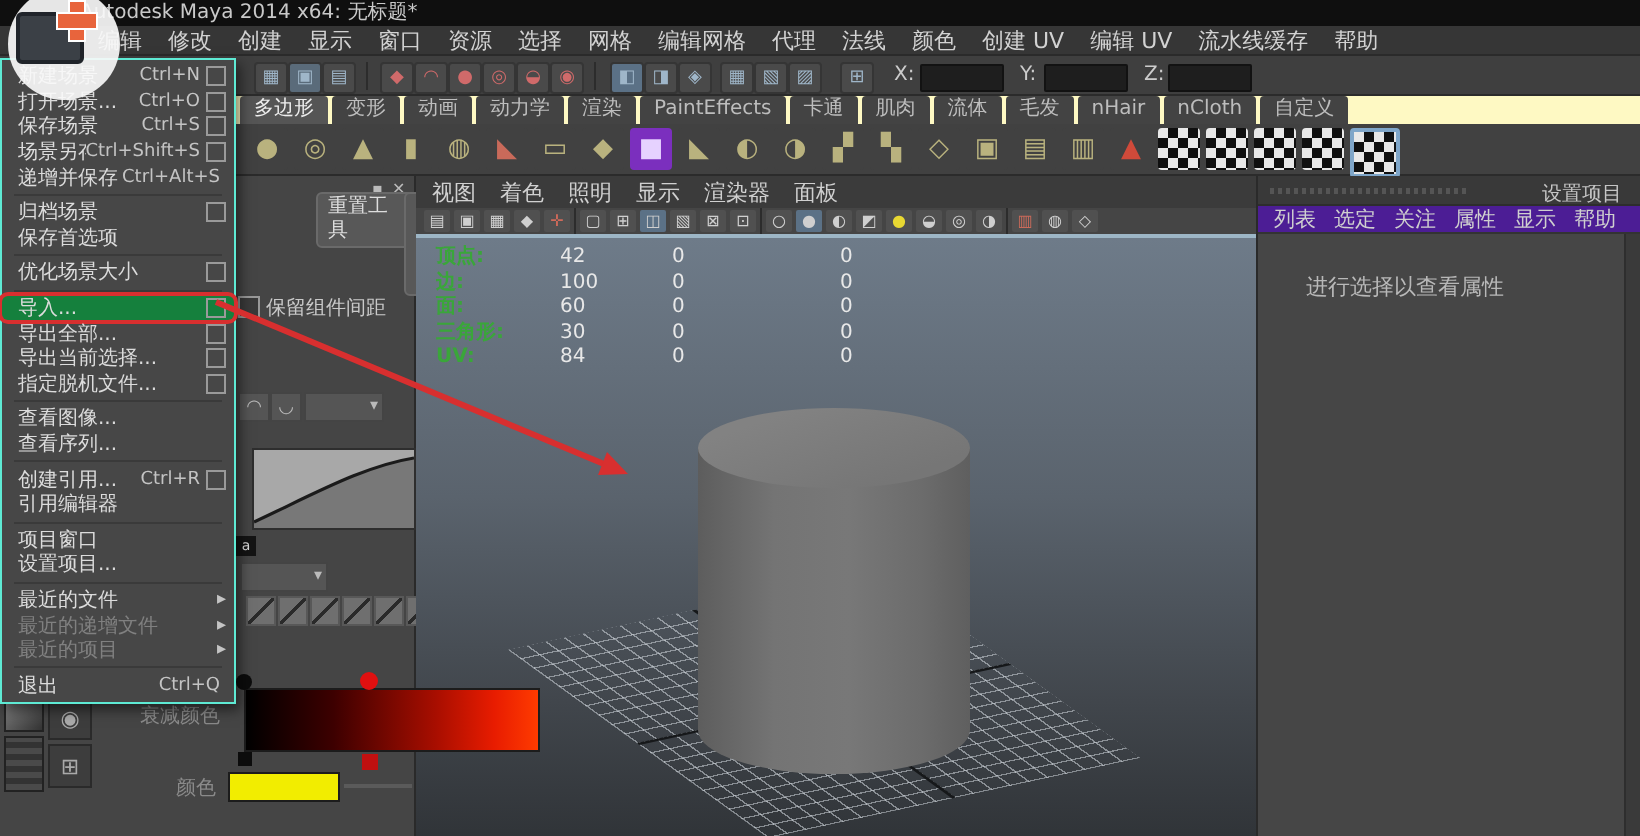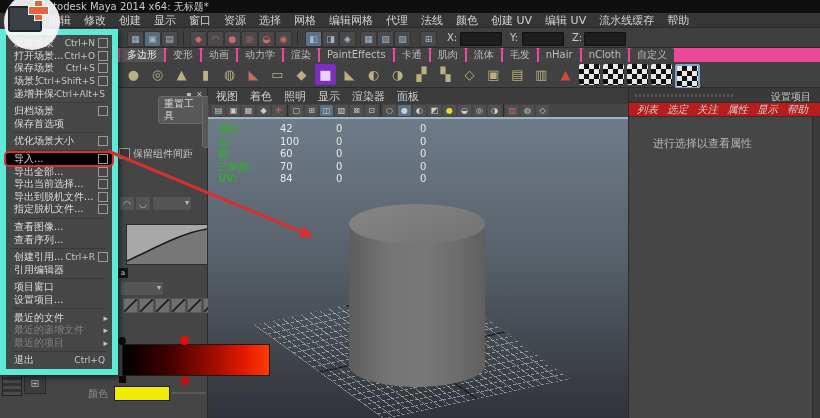--- a/index.html
+++ b/index.html
@@ -11,21 +11,21 @@
   .titlebar{left:0;top:0;width:820px;height:13px;background:#0f0f0f;color:#c9c9c9;font-size:10px;
             line-height:13px;padding-left:40px;box-sizing:border-box;white-space:nowrap;}
   .menubar{left:0;top:13px;width:820px;height:15px;background:#363636;display:flex;gap:13px;
            padding-left:14px;box-sizing:border-box;align-items:center;color:#d2d2d2;border-bottom:1px solid #2a2a2a;}
   .menubar span{cursor:default;}
   .statusbar{left:0;top:28px;width:820px;height:20px;background:#3f3f3f;border-bottom:1px solid #2b2b2b;box-sizing:border-box;}
   .sbtile{width:15px;height:14px;background:#4a4a4a;border:1px solid #353535;border-radius:2px;
           font-size:9px;color:#9fb6c9;}
   .sep{width:1px;height:14px;background:#2c2c2c;}
   .field{background:#1e1e1e;border:1px solid #121212;width:40px;height:12px;border-radius:1px;}
-  .shelftabs{left:0;top:48px;width:820px;height:14px;background:#ec4899;display:flex;gap:2px;
+  .shelftabs{left:0;top:48px;width:820px;height:14px;background:#fef9c3;display:flex;gap:2px;
              padding-left:120px;box-sizing:border-box;font-size:10px;color:#bdbdbd;}
   .tab{padding:0 7px;line-height:14px;background:#434343;border-radius:2px 2px 0 0;}
   .tab.active{background:#555;color:#eee;}
   .shelficons{left:0;top:62px;width:820px;height:26px;background:#414141;display:flex;gap:3px;
               padding:2px 0 0 123px;box-sizing:border-box;border-bottom:1px solid #2b2b2b;}
   .shtile{width:21px;height:21px;border-radius:2px;font-size:13px;color:#b9b27e;background:#414141;}
   .checker{background:conic-gradient(#101010 25%,#e8e8e8 0 50%,#101010 0 75%,#e8e8e8 0);background-size:10px 10px;}
   
   .leftpanel{left:0;top:88px;width:208px;height:330px;background:#454545;border-right:1px solid #2a2a2a;box-sizing:border-box;}
   .btn{background:#585858;border:1px solid #6a6a6a;border-radius:3px;color:#ddd;font-size:10px;line-height:12px;padding:1px 5px;margin-left:32px;}
@@ -42,31 +42,31 @@
                    repeating-linear-gradient(0deg,rgba(205,211,217,.55) 0 1px,transparent 1px 10px);
         transform:matrix(0.93,-0.2,0.65,0.47,0,0);}
   .gridaxis-h{left:0;top:99px;width:200px;height:2px;background:#16181a;}
   .gridaxis-v{left:99px;top:0;width:2px;height:200px;background:#16181a;}
   .hudrow{display:grid;grid-template-columns:62px 56px 84px 72px;font-size:10px;line-height:12.6px;}
   .hudrow b{color:#3aa63a;font-weight:700;}
   .hudrow i{font-style:normal;color:#e8e8e8;text-align:left;font-weight:400;}
   .rightpanel{left:628px;top:88px;width:192px;height:330px;background:#464646;border-left:1px solid #2a2a2a;box-sizing:border-box;}
   .rp-head{left:0;top:0;width:192px;height:15px;background:#393939;border-bottom:1px solid #2d2d2d;box-sizing:border-box;}
   .rp-menus{left:0;top:15px;width:192px;height:14px;display:flex;gap:9px;padding-left:8px;box-sizing:border-box;
-            align-items:center;background:#b91c1c;color:#cfcfcf;font-size:10.5px;border-bottom:1px solid #333;font-style:italic;}
+            align-items:center;background:#4c1d95;color:#cfcfcf;font-size:10.5px;border-bottom:1px solid #333;}
   
-  .filemenu{left:0;top:29px;width:118px;background:#474747;border:6px solid #5eead4;box-shadow:2px 3px 6px rgba(0,0,0,.5);
+  .filemenu{left:0;top:29px;width:118px;background:#474747;border:1px solid #5eead4;box-shadow:2px 3px 6px rgba(0,0,0,.5);
             z-index:40;padding:2px 0;box-sizing:border-box;}
   .fmrow{display:flex;align-items:center;height:12.6px;padding:0 4px 0 8px;font-size:10px;color:#dcdcdc;position:relative;}
   .fmrow .lab{flex:1;white-space:nowrap;overflow:hidden;}
   .fmrow .sc{font-size:9px;color:#c4c4c4;margin-right:3px;white-space:nowrap;}
   .fmrow .opt{width:8px;height:8px;border:1px solid #9a9a9a;flex:none;}
   .fmrow .sub{font-size:9px;color:#c4c4c4;}
   .fmrow.dis{color:#808080;}
-  .fmrow.hl{background:#000000;border-radius:3px;box-shadow:0 0 0 2px #d82f2f;}
+  .fmrow.hl{background:#15803d;border-radius:3px;box-shadow:0 0 0 2px #d82f2f;}
   .fmsep{height:1px;background:#3a3a3a;margin:2px 6px;}
   
   .curvepresets{display:flex;gap:1px;}
   .cp{width:13px;height:13px;background:#6f6f6f;border:1px solid #585858;
       background-image:linear-gradient(135deg,transparent 46%,#2a2a2a 46% 54%,transparent 54%);}
   .ramp{left:122px;top:256px;width:146px;height:30px;
         background:linear-gradient(90deg,#000 0%,#3d0000 30%,#a80e00 65%,#e81c00 85%,#ff3b00 100%);
         border:1px solid #1c1c1c;z-index:25;}
   .dot{border-radius:50%;}
   svg{display:block;}
@@ -280,21 +280,21 @@
           <i>0</i>
         </div>
         <div class="hudrow">
           <b>面:</b>
           <i>60</i>
           <i>0</i>
           <i>0</i>
         </div>
         <div class="hudrow">
           <b>三角形:</b>
-          <i>70</i>
+          <i>30</i>
           <i>0</i>
           <i>0</i>
         </div>
         <div class="hudrow">
           <b>UV:</b>
           <i>84</i>
           <i>0</i>
           <i>0</i>
         </div>
       </div>
@@ -363,24 +363,20 @@
       </div>
     <div class="fmrow">
         <span class="lab">导出全部...</span>
         <span class="opt"></span>
       </div>
     <div class="fmrow">
         <span class="lab">导出当前选择...</span>
         <span class="opt"></span>
       </div>
     <div class="fmrow">
-        <span class="lab">导出到脱机文件...</span>
-        <span class="opt"></span>
-      </div>
-    <div class="fmrow">
         <span class="lab">指定脱机文件...</span>
         <span class="opt"></span>
       </div>
     <div class="fmsep"></div>
     <div class="fmrow">
         <span class="lab">查看图像...</span>
       </div>
     <div class="fmrow">
         <span class="lab">查看序列...</span>
       </div>

